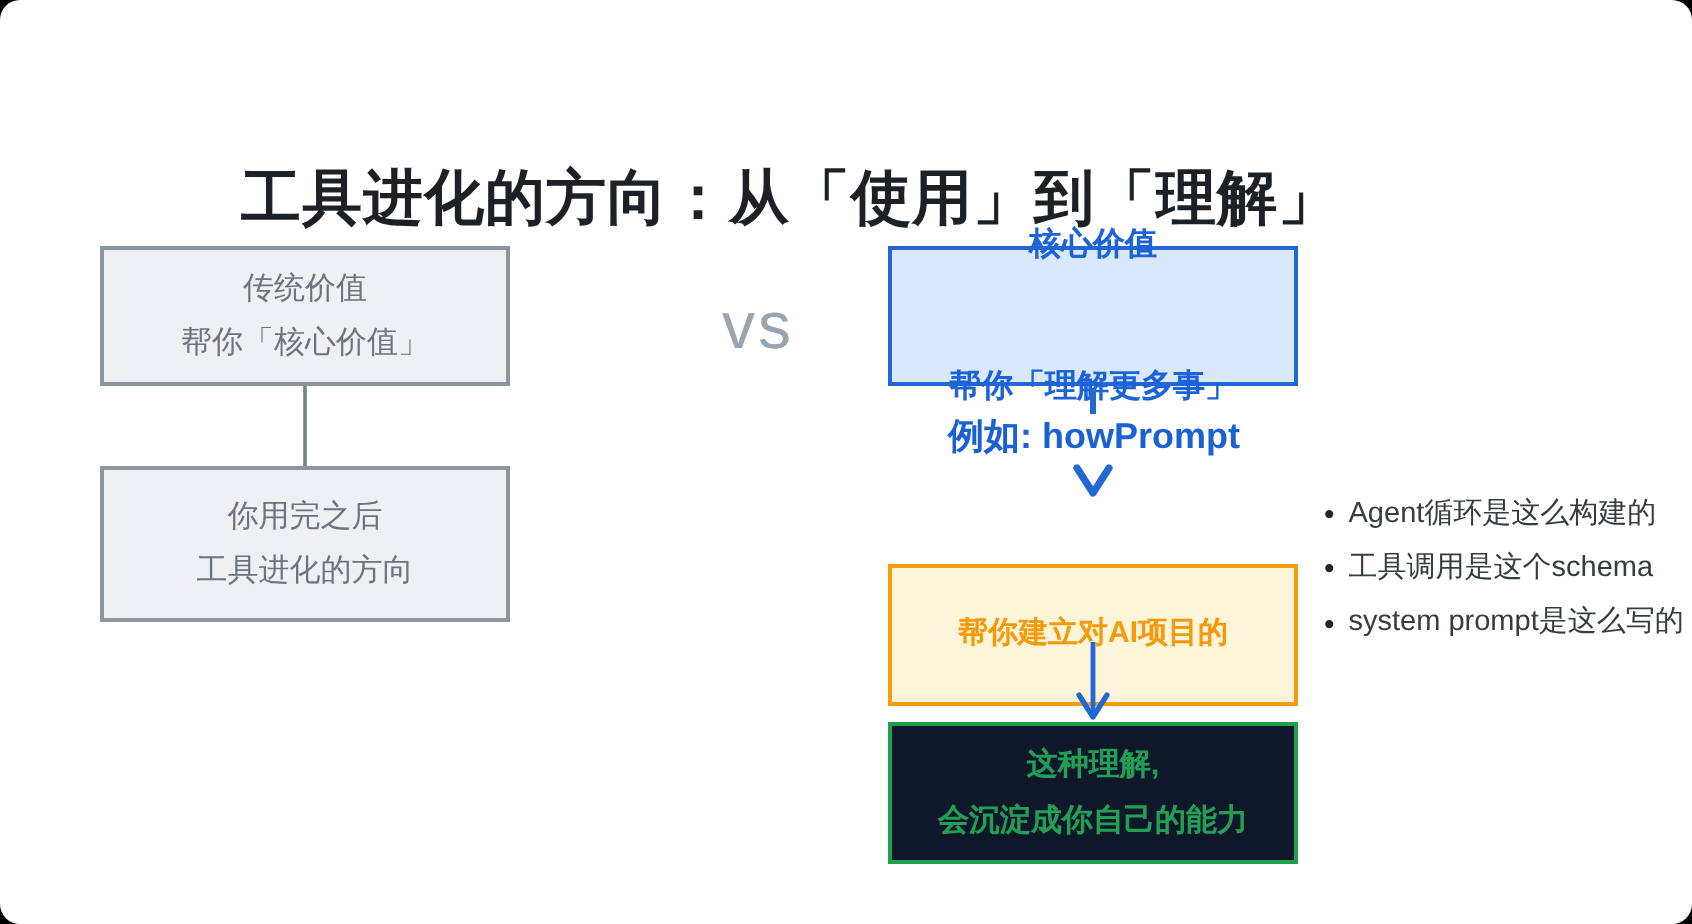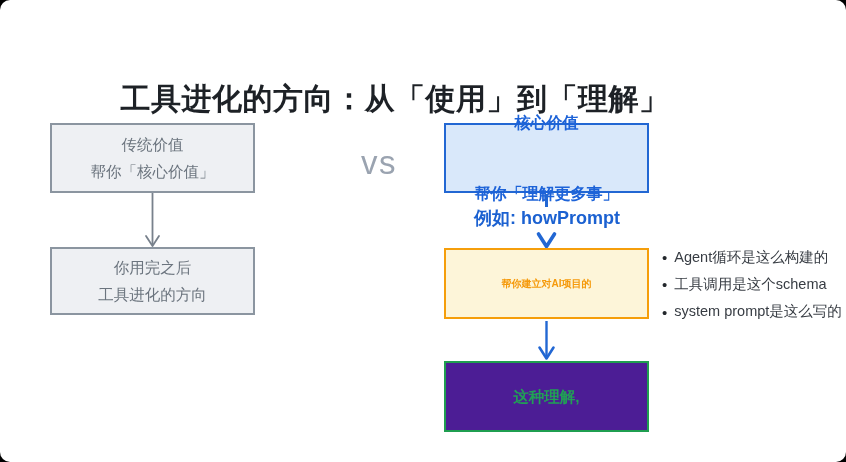--- a/index.html
+++ b/index.html
@@ -58,26 +58,27 @@
     background: #d9e8fa;
     color: #1d63d8;
     font-size: 16px;
     font-weight: 700;
     gap: 43px;
   }
   .box-orange {
     border: 2.5px solid #f59e0b;
     background: #fdf5d9;
     color: #f59a0c;
-    font-size: 10px;
+    font-size: 15px;
     font-weight: 700;
+    margin-top: 34px;
   }
   .box-green {
     border: 2.5px solid #1f9e50;
-    background: #4c1d95;
+    background: #0f172a;
     color: #21a055;
     font-size: 15.5px;
     font-weight: 700;
     text-align: right;
   }
 
   .vs {
     left: 361px;
     top: 144px;
     font-size: 33px;
@@ -131,21 +132,21 @@
   <div class="abs flow-box box-gray" style="left:50px; top:123px; height:70px;">
     <span class="line">传统价值</span>
     <span class="line">帮你「核心价值」</span>
   </div>
 
   <svg style="left:140px; top:193px;" width="25" height="54">
     <line x1="12.5" y1="0" x2="12.5" y2="52" stroke-width="1.8" fill="none" stroke="#78818c"></line>
     <polyline points="6,43 12.5,53 19,43" stroke-width="1.8" fill="none" stroke-linecap="round" stroke-linejoin="round" stroke="#78818c"></polyline>
   </svg>
 
-  <div class="abs flow-box box-gray" style="left:50px; top:247px; height:68px;">
+  <div class="abs flow-box box-gray" style="left:50px; top:233px; height:78px;">
     <span class="line">你用完之后</span>
     <span class="line">工具进化的方向</span>
   </div>
 
   <div class="abs vs">vs</div>
 
   <div class="abs flow-box box-blue" style="left:444px; top:123px; height:70px;">
     <span class="line">核心价值</span>
     <span class="line">帮你「理解更多事」</span>
   </div>
@@ -176,15 +177,16 @@
     </div>
   </div>
 
   <svg style="left:534px; top:321px;" width="25" height="39">
     <line x1="12.5" y1="0" x2="12.5" y2="36" stroke-width="2.4" fill="none" stroke="#2267d3"></line>
     <polyline points="5.5,26.5 12.5,37.5 19.5,26.5" stroke-width="2.6" fill="none" stroke-linecap="round" stroke-linejoin="round" stroke="#2267d3"></polyline>
   </svg>
 
   <div class="abs flow-box box-green" style="left:444px; top:361px; height:71px;">
     <span class="line">这种理解,</span>
+    <span class="line">会沉淀成你自己的能力</span>
   </div>
 
 </div>
 
 </body></html>

